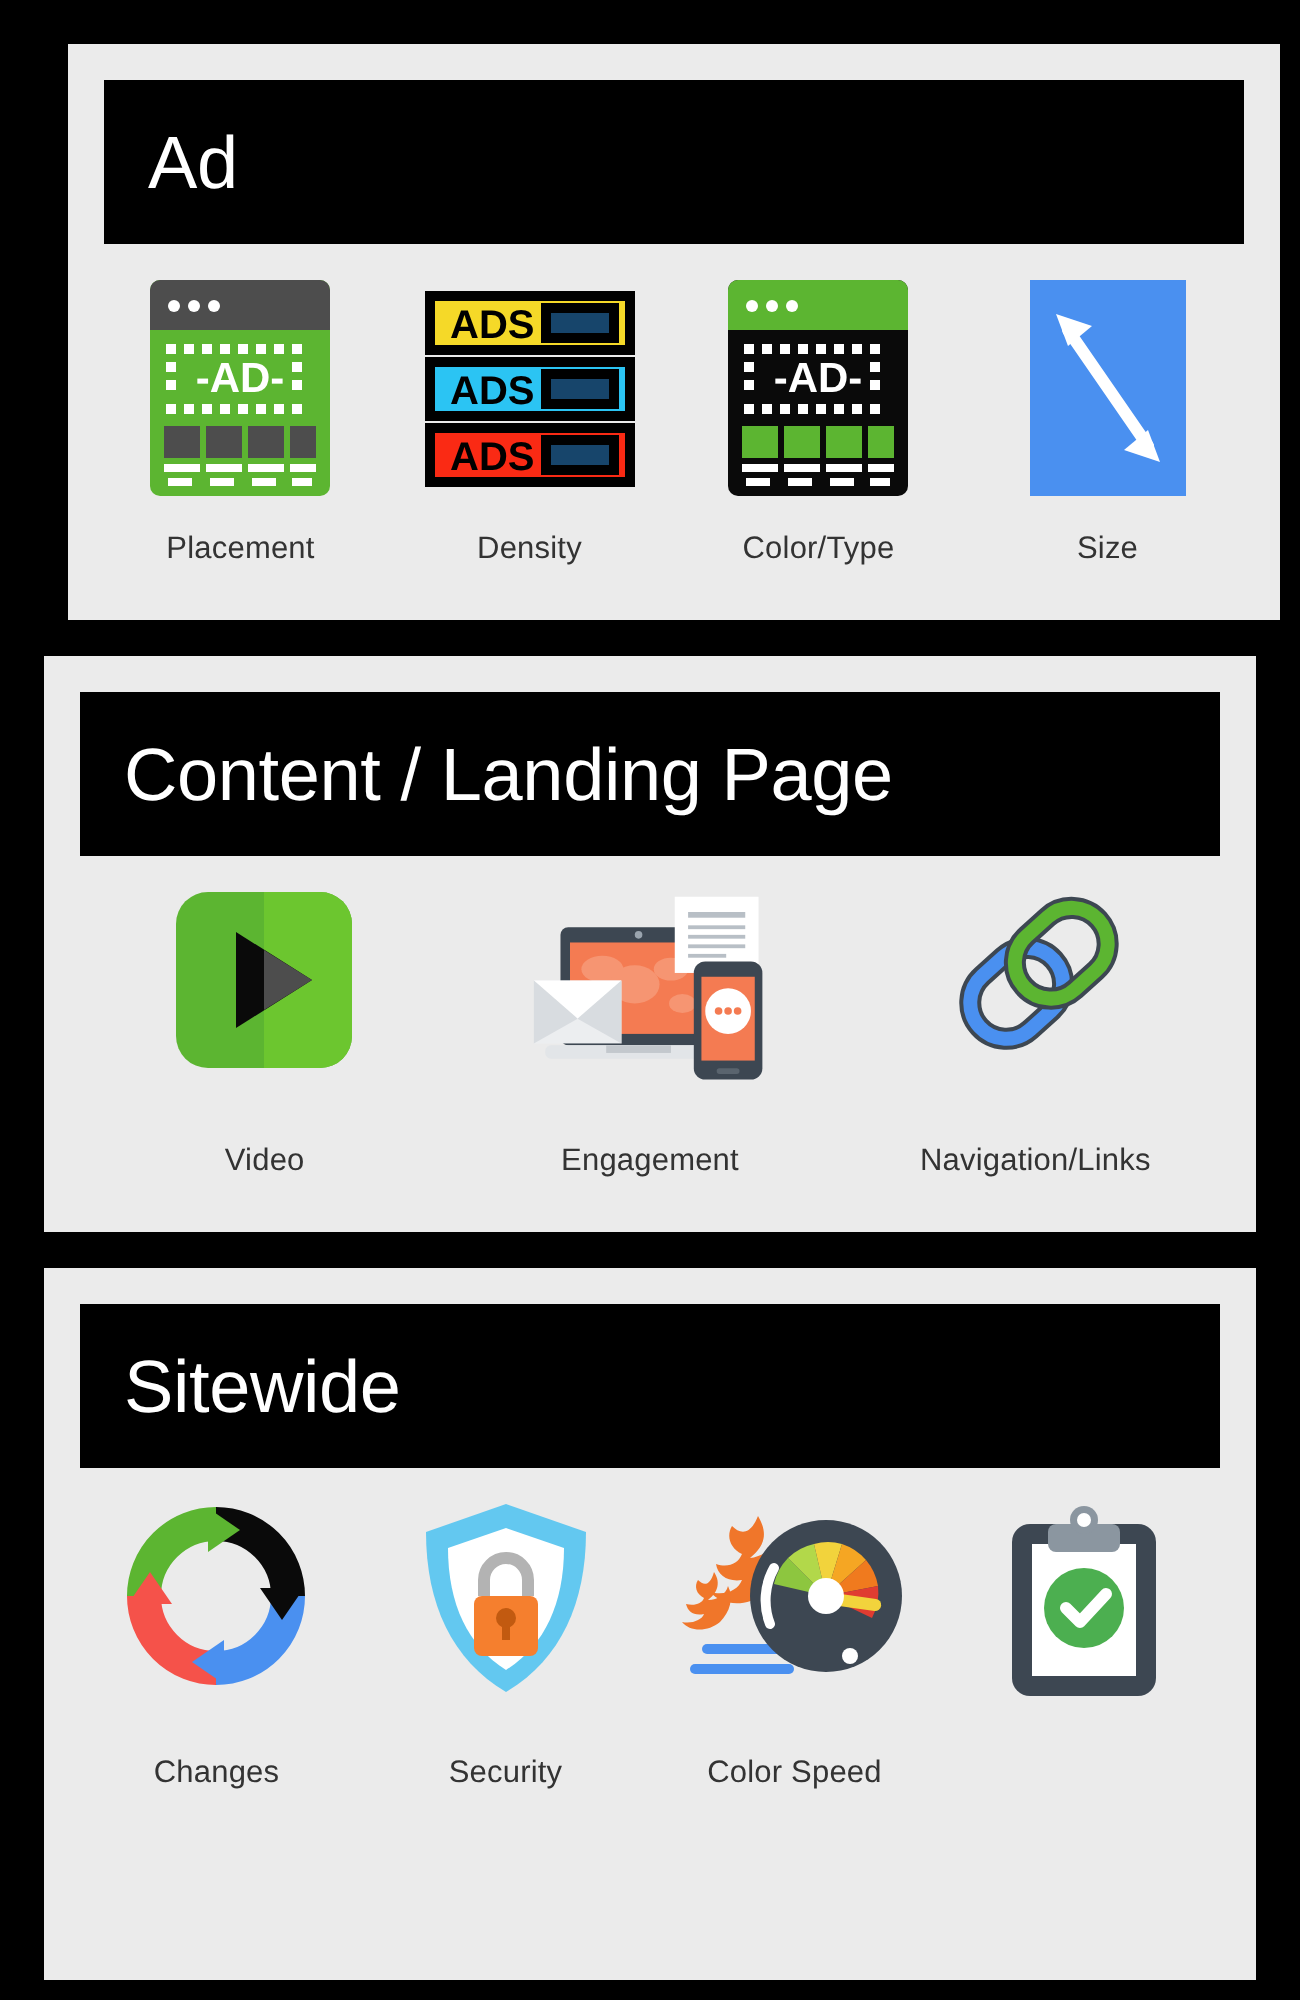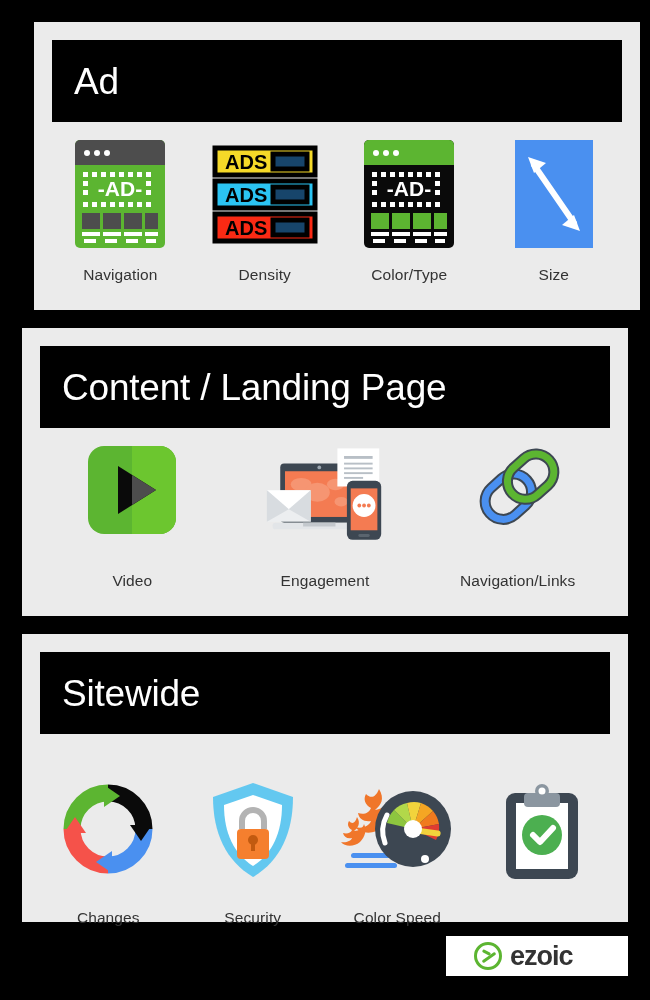--- a/index.html
+++ b/index.html
@@ -21,21 +21,21 @@
   .panel {
     width: 606px;
     background: #ebebeb;
     display: flex;
     flex-direction: column;
     align-items: center;
     flex: none;
   }
   .panel-ad       { height: 288px; margin-bottom: 18px; margin-left: 24px; }
   .panel-content  { height: 288px; margin-bottom: 18px; }
-  .panel-sitewide { height: 288px; margin-bottom: 0px; gap: 31px; }
+  .panel-sitewide { height: 356px; margin-bottom: 0px; }
 
   .header-bar {
     width: 570px;
     background: #000000;
     display: flex;
     align-items: center;
     margin-top: 18px;
     flex: none;
   }
   .header-bar.h-ad       { height: 82px; }
@@ -181,21 +181,21 @@
                 <rect x="32" y="94" width="18" height="4"></rect>
               <rect x="53" y="94" width="18" height="4"></rect>
                 <rect x="74" y="94" width="13" height="4"></rect>
               <rect x="13" y="101" width="12" height="4"></rect>
                 <rect x="34" y="101" width="12" height="4"></rect>
               <rect x="55" y="101" width="12" height="4"></rect>
                 <rect x="75" y="101" width="10" height="4"></rect>
             </g>
           </svg>
         </div>
-        <div class="item-label">Navigation</div>
+        <div class="item-label">Placement</div>
       </div>
 
       <div class="item">
         <div class="icon-box">
           <svg width="108" height="112" viewBox="0 0 108 112">
             <g stroke="#000000" stroke-width="5">
               <rect x="4" y="10" width="100" height="27" fill="#f5d928"></rect>
               <rect x="4" y="43" width="100" height="27" fill="#2bc4f3"></rect>
               <rect x="4" y="76" width="100" height="27" fill="#fa2a14"></rect>
             </g>

